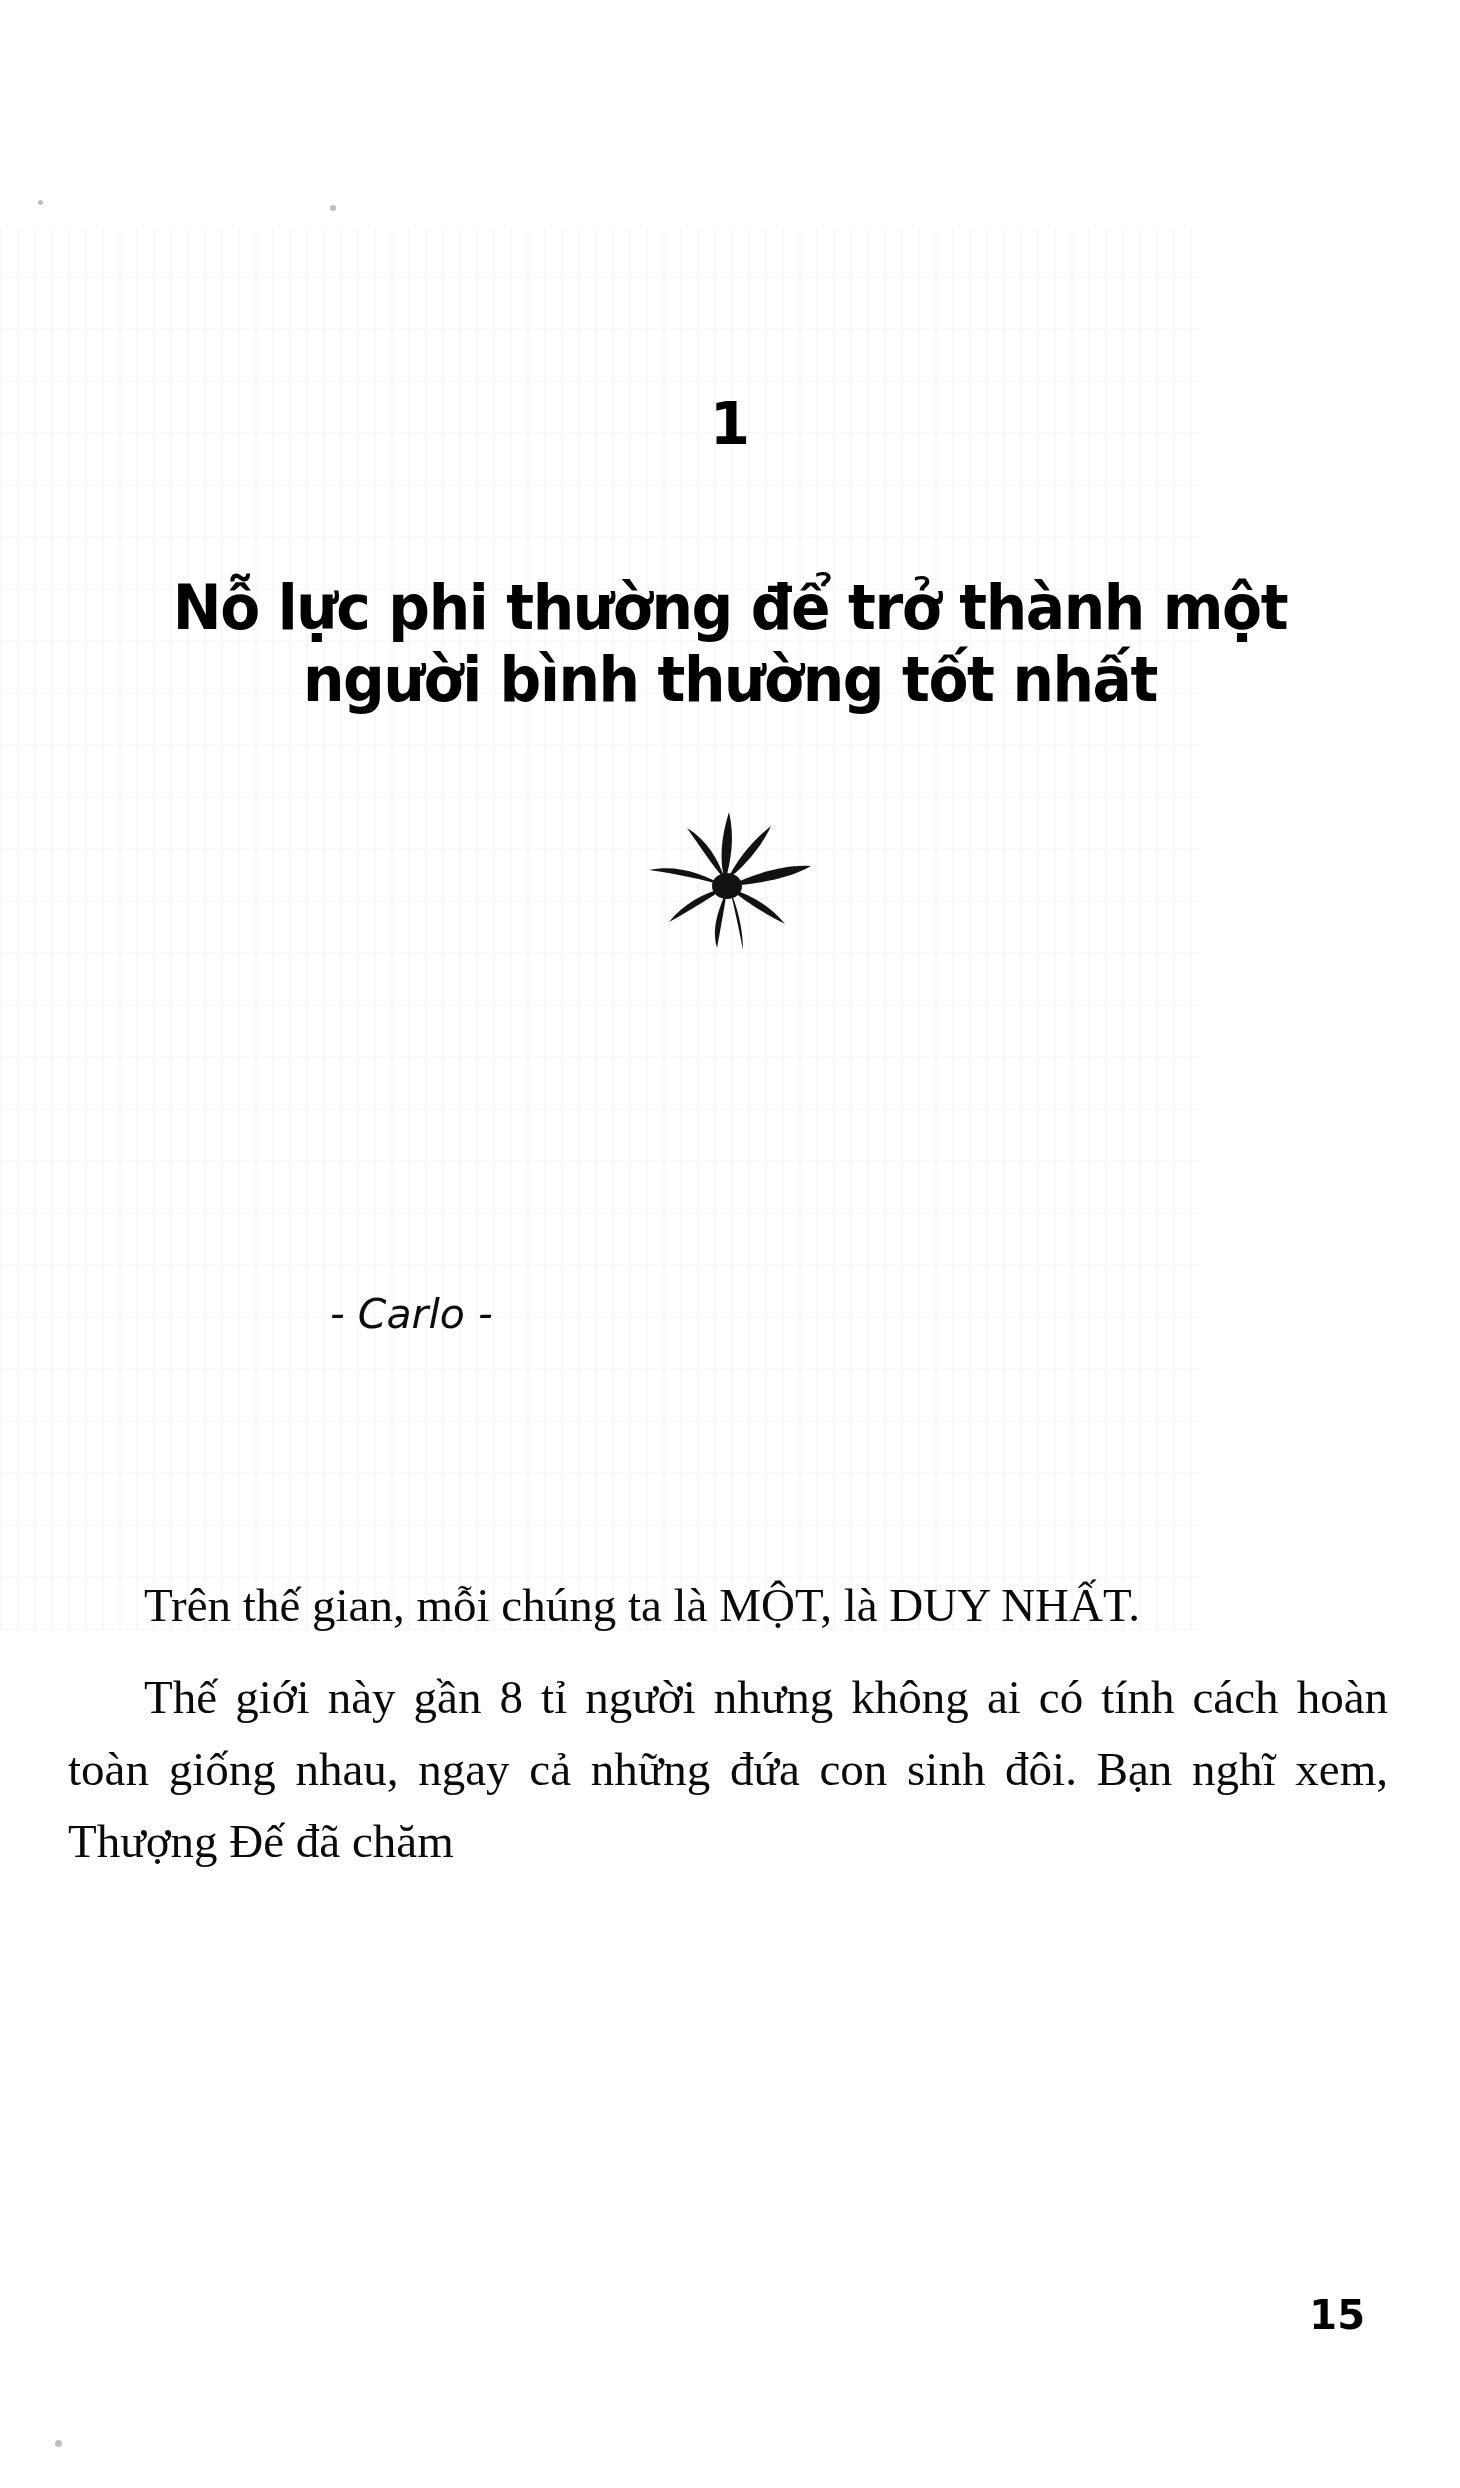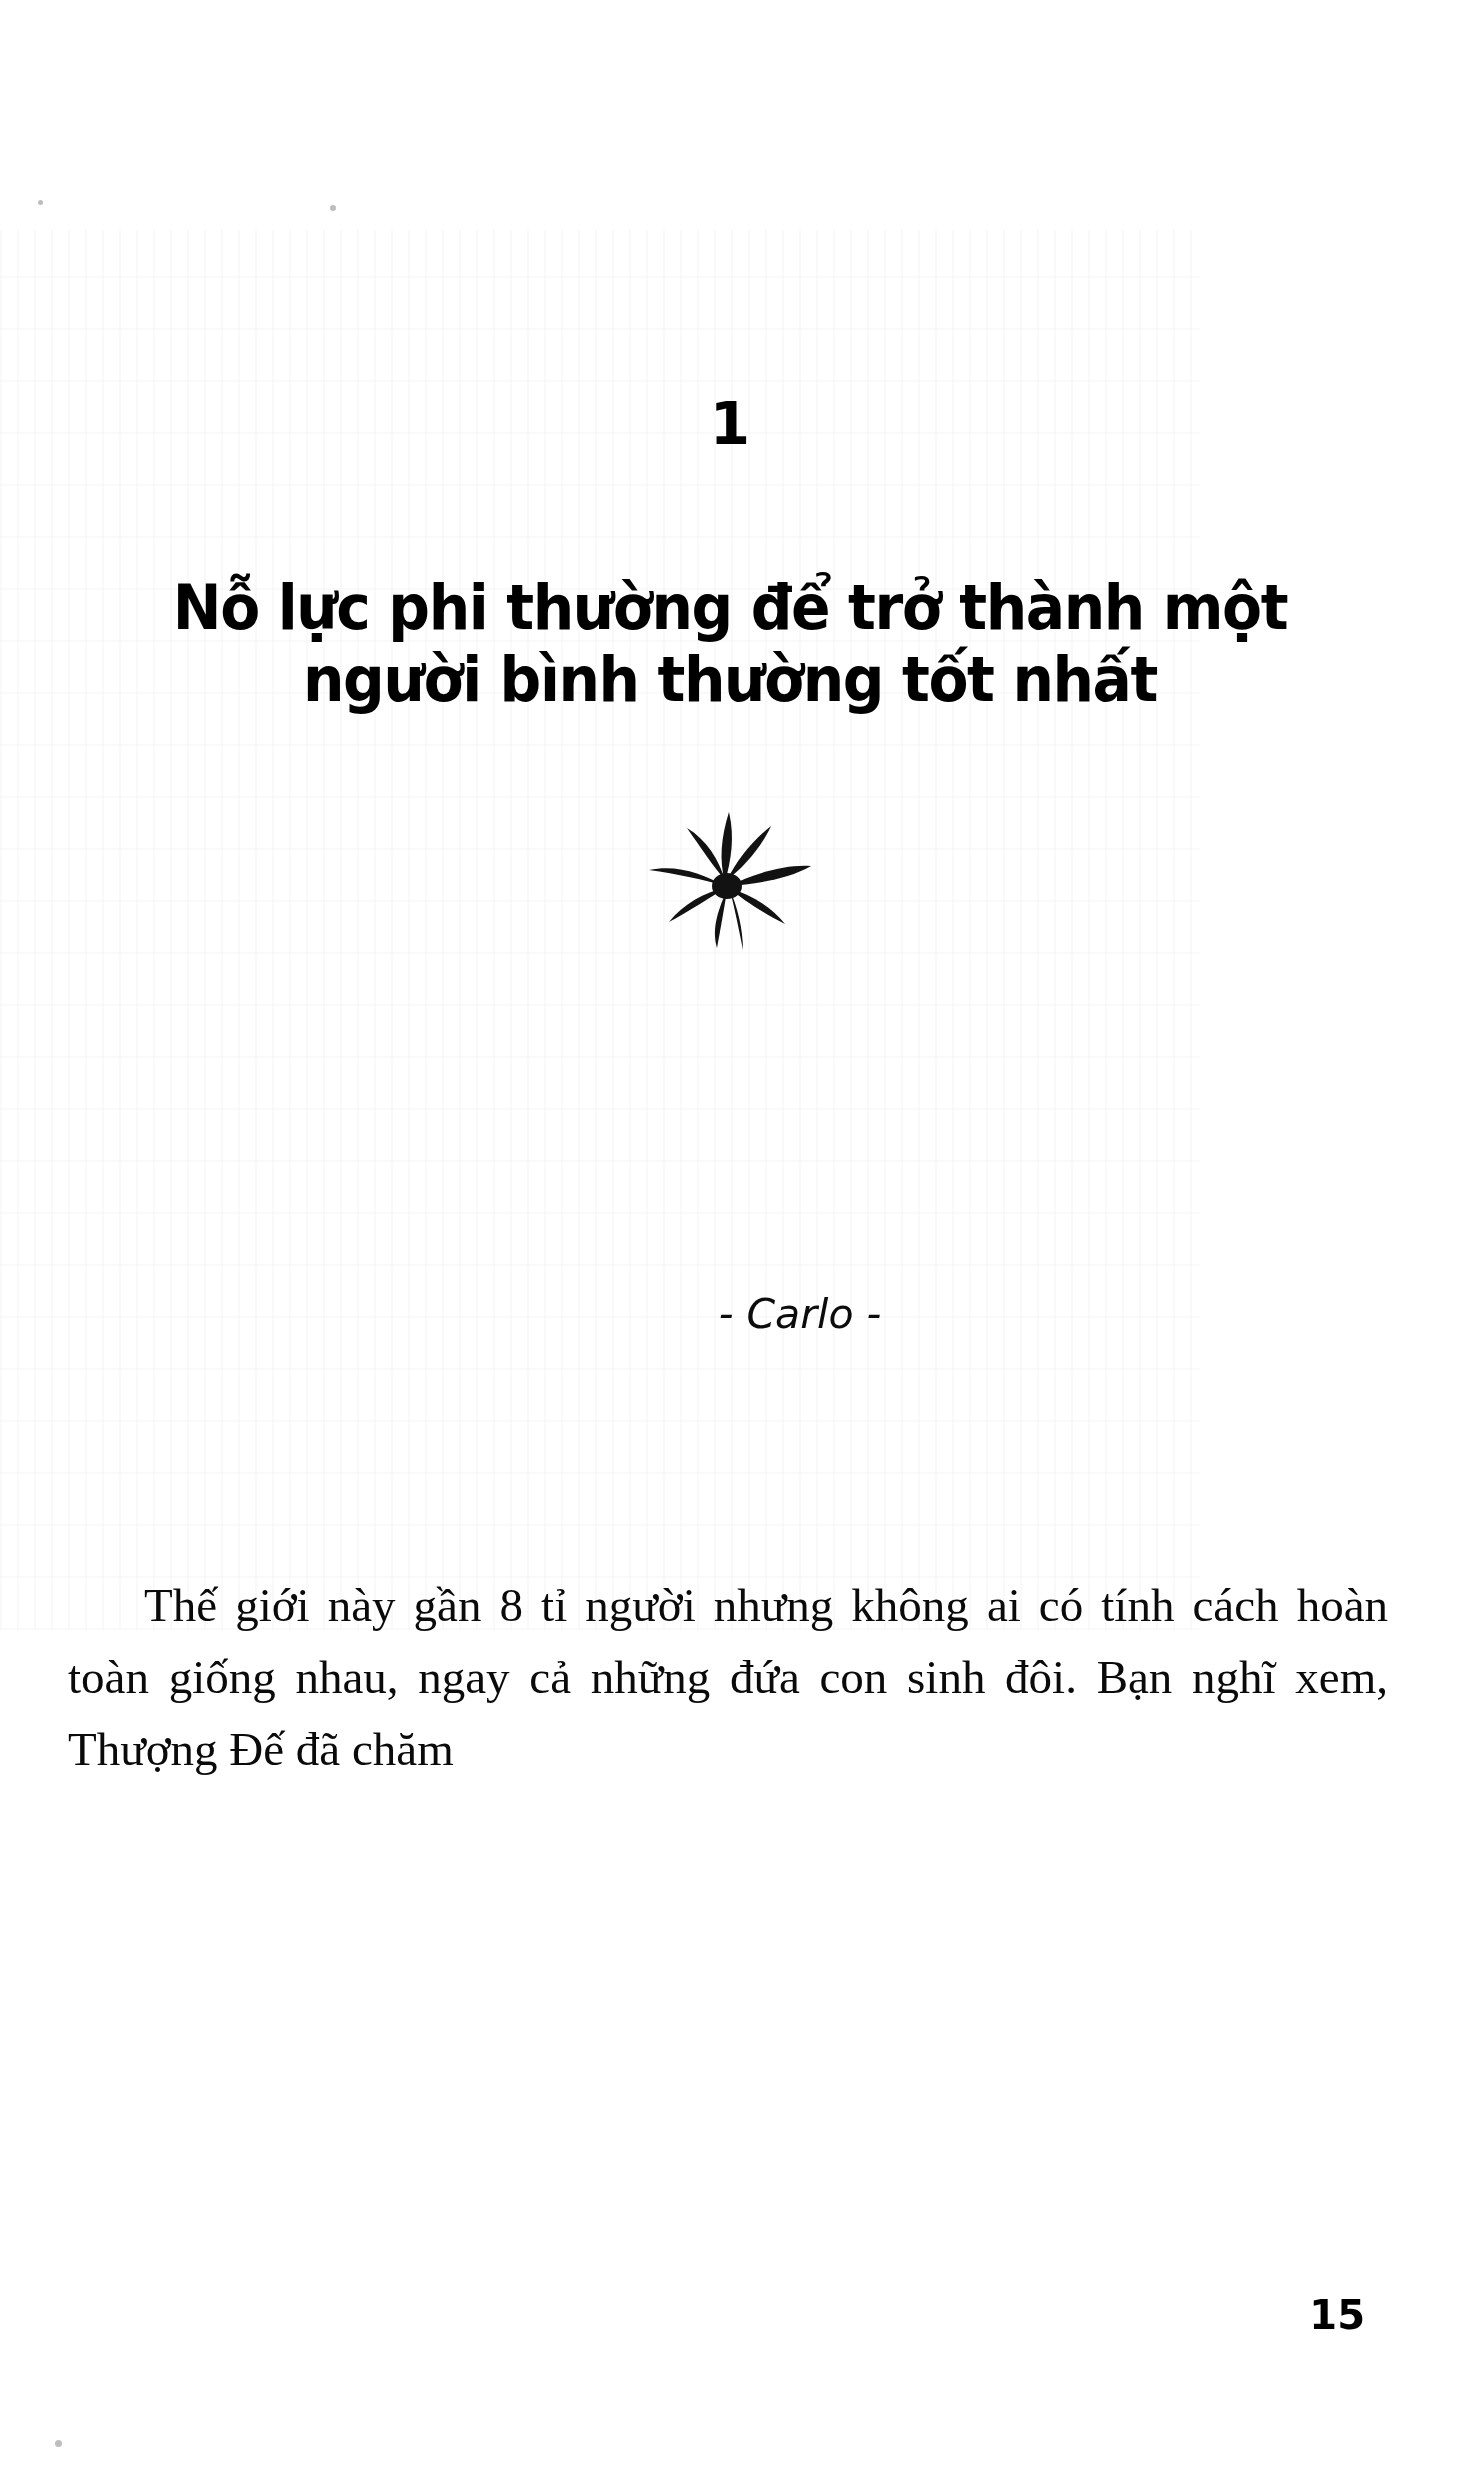--- a/index.html
+++ b/index.html
@@ -98,21 +98,21 @@
     line-height: 1.52;
     color: #0c0c0c;
     letter-spacing: -0.4px;
   }
 
   .quote-attribution {
     position: absolute;
     top: 1290px;
     left: 330px;
     width: 940px;
-    text-align: center;
+    text-align: left;
     font-family: "DejaVu Sans", sans-serif;
     font-style: italic;
     font-size: 41px;
     color: #0c0c0c;
   }
 
   .body-text {
     position: absolute;
     top: 1570px;
     left: 68px;
@@ -179,19 +179,20 @@
           <path d="M118 152 C118 130, 112 108, 105 92 C110 112, 114 132, 118 152 Z"></path>
           <ellipse cx="102" cy="88" rx="15" ry="13"></ellipse>
         </g>
       </svg>
     </div>
 
 
     <div class="quote-attribution">- Carlo -</div>
 
     <div class="body-text">
+      <p>Trên thế gian, mỗi chúng ta là MỘT, là DUY NHẤT.</p>
       <p>Thế giới này gần 8 tỉ người nhưng không ai có tính cách hoàn toàn giống nhau, ngay cả những đứa con sinh đôi. Bạn nghĩ xem, Thượng Đế đã chăm</p>
     </div>
 
     <div class="page-number">15</div>
 
   </div>
 </div>
 
 </body></html>

